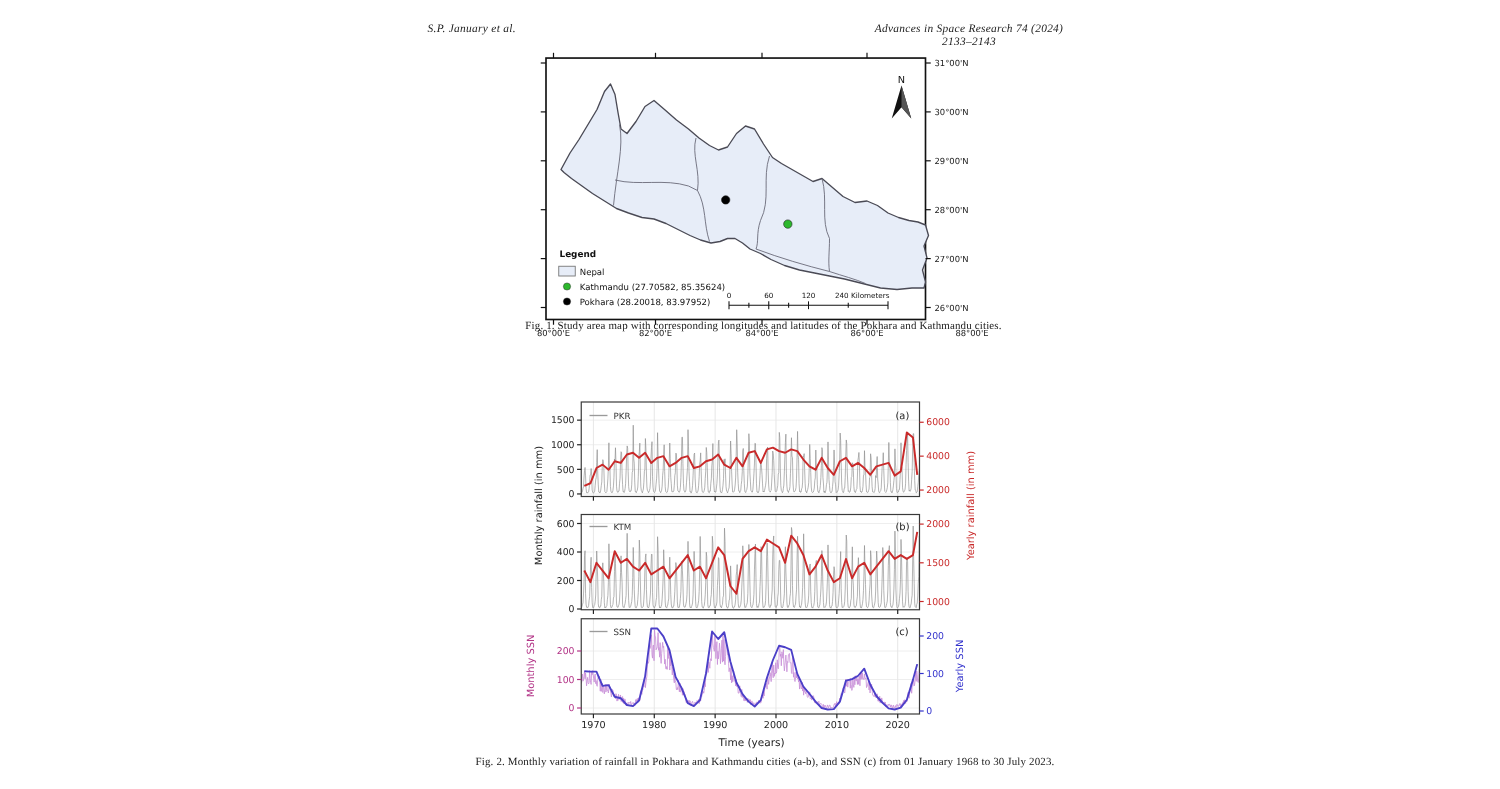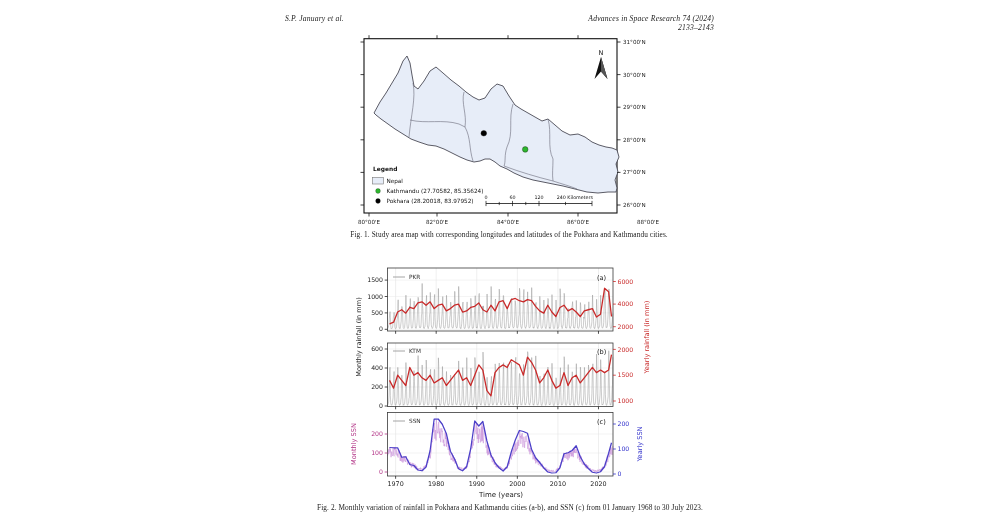--- a/index.html
+++ b/index.html
@@ -1,22 +1,22 @@
 <!DOCTYPE html>
 <html><head>
 <meta charset="utf-8">
 <style>
   html,body{margin:0;padding:0;background:#fff;}
   #page{position:relative;width:1000px;height:526px;background:#ffffff;overflow:hidden;
         font-family:"Liberation Serif", serif;}
   .hdr{position:absolute;top:14px;font-style:italic;font-size:7.6px;color:#222;letter-spacing:.2px;}
   #hdr-left{left:285px;}
-  #hdr-right{left:578px;width:136px;text-align:right;}
+  #hdr-right{left:578px;width:136px;text-align:center;}
   .caption{position:absolute;font-size:7.3px;color:#1a1a1a;text-align:center;letter-spacing:.1px;}
-  #fig1-cap{left:320px;top:230px;width:378px;}
+  #fig1-cap{left:320px;top:212px;width:378px;}
   #fig2-cap{left:300px;top:503px;width:420px;}
   svg{position:absolute;overflow:visible;}
   #map-svg{left:340px;top:30px;}
   #charts-svg{left:330px;top:260px;}
   text{font-family:"DejaVu Sans", sans-serif;}
 </style>
 </head>
 <body>
 
 <div id="page">

